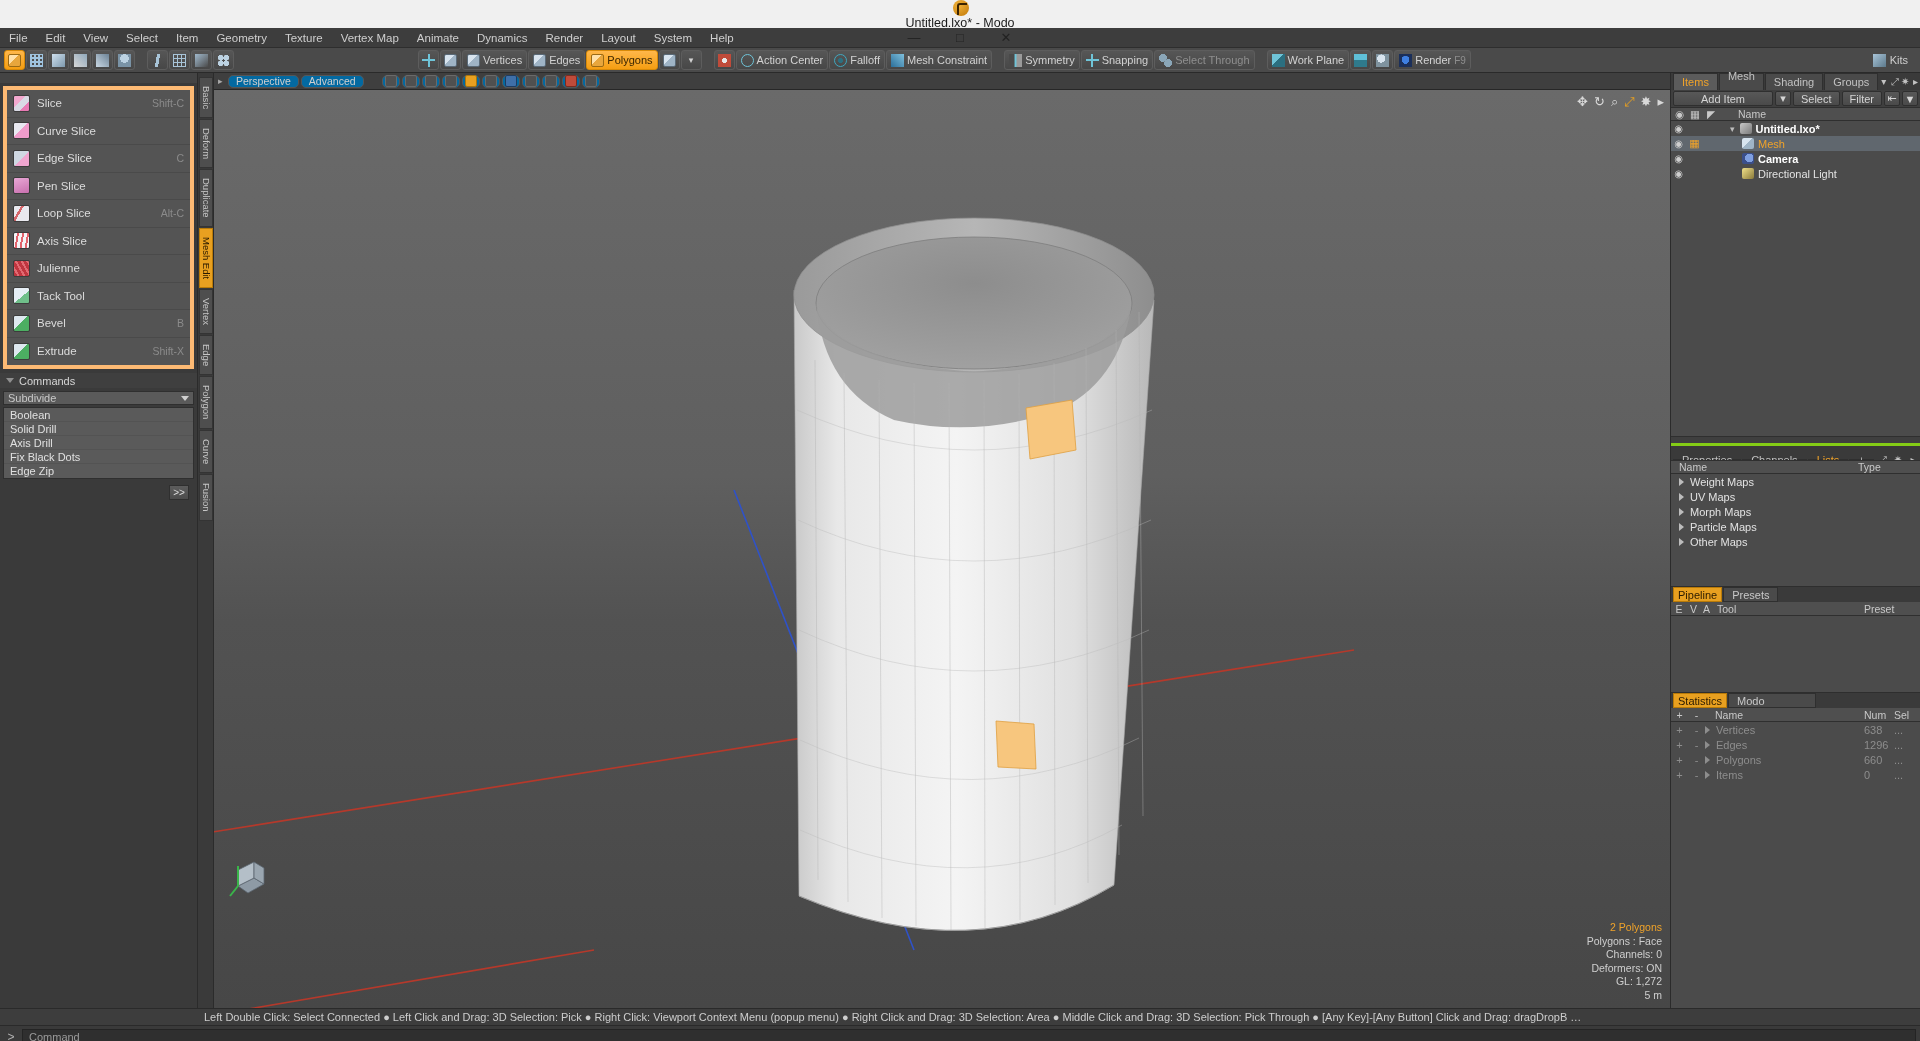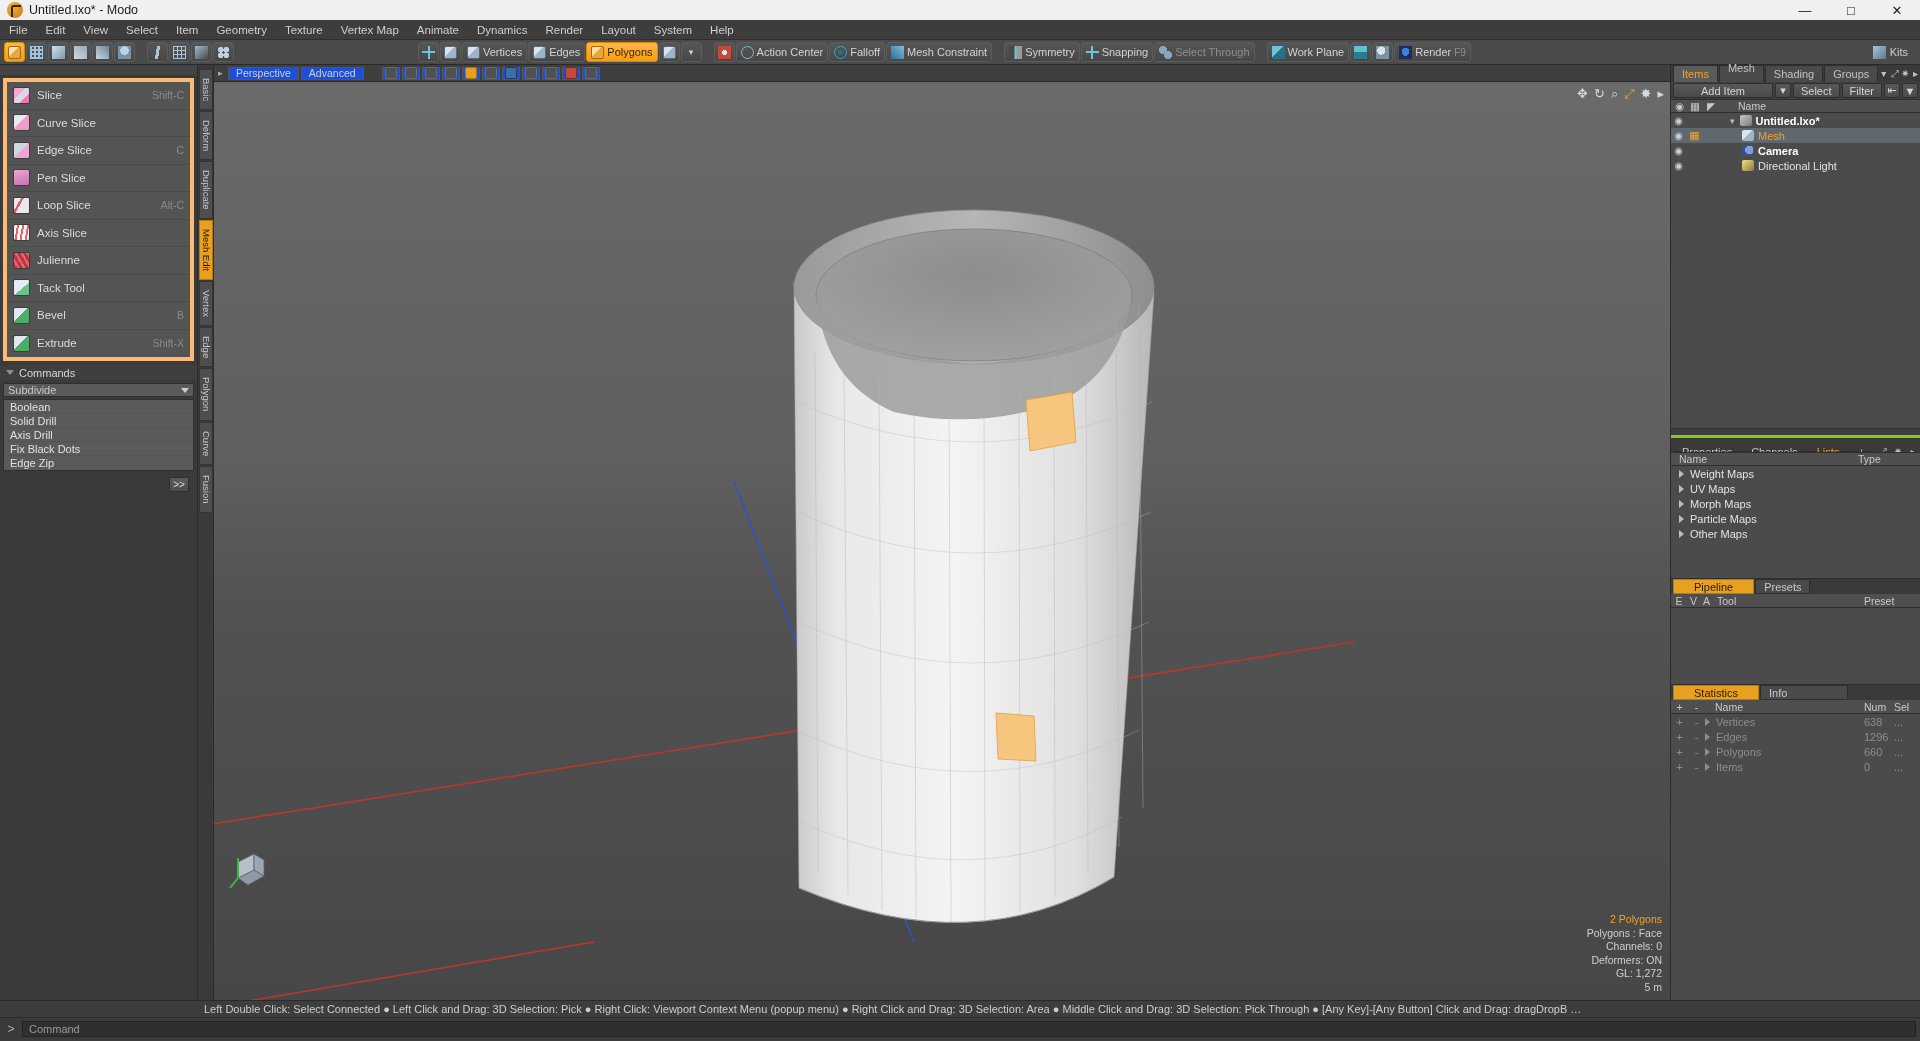--- a/index.html
+++ b/index.html
@@ -4,22 +4,22 @@
 <style>
   * { margin:0; padding:0; box-sizing:border-box; }
   body {
     width:1920px; height:1041px; overflow:hidden;
     font-family:"Liberation Sans", sans-serif;
     background:#3c3c3c; color:#c8c8c8;
     font-size:12px; user-select:none;
   }
   
   #titlebar {
-    height:20px; background:#f0f0f0; color:#1a1a1a;
-    display:flex; align-items:center; font-size:12.5px;
+    height:28px; background:#f0f0f0; color:#1a1a1a;
+    display:flex; align-items:center; font-size:12.5px;flex-direction:column;
   }
   #titlebar .tb-icon {
     width:16px; height:16px; margin:0 6px 0 7px; border-radius:50%;
     background:radial-gradient(circle at 35% 30%, #f2b33a, #c07808);
     position:relative; flex:none;
   }
   #titlebar .tb-icon::after{
     content:""; position:absolute; left:4px; top:3px; width:8px; height:10px;
     border-left:2px solid #3a2300; border-top:2px solid #3a2300;
     border-radius:3px 0 0 0;
@@ -121,21 +121,21 @@
           font-size:9.5px; writing-mode:vertical-rl; text-orientation:mixed;
           display:flex; align-items:center; justify-content:center;
           padding:8px 0; border:1px solid #343434; }
   .vtab.active{ background:#e8a020; color:#2a1a00; border-color:#b87a08;}
 
   
   #center { flex:1; display:flex; flex-direction:column; background:#2b2b2b; position:relative;}
   #vp-header { height:17px; background:#3f3f3f; display:flex; align-items:center;
                gap:2px; padding:0 4px; border-bottom:1px solid #272727;}
   .vh-btn{ height:13px; padding:0 7px; font-size:10.5px; color:#cfcfcf;
-           border:1px solid #565656; border-radius:0; background:#1d4ed8;
+           border:1px solid #565656; border-radius:5px; background:#0369a1;
            display:flex; align-items:center; gap:3px;}
   .vh-ic{ width:12px;height:12px; border:1px solid #6a6a6a; border-radius:2px; background:#505050;
           display:inline-block;}
   .vh-ic.org{ background:#e8a020; border-color:#a87410;}
   .vh-ic.red{ background:#c04b3a; border-color:#7a2c20;}
   .vh-ic.blue{ background:#3f6fa8; border-color:#1f3c60;}
   .vh-sp{ flex:1; }
   #vp {
     flex:1; position:relative; overflow:hidden;
     background:linear-gradient(#6a6a6a 0%, #5f5f5f 42%, #525252 58%, #474747 100%);
@@ -183,21 +183,21 @@
   .sub-tabs{ height:16px; display:flex; background:#3a3a3a; gap:1px; padding-left:2px;
              border-top:1px solid #2e2e2e;}
   .list2-head{ height:14px; display:flex; align-items:center; background:#4f4f4f;
                font-size:10.5px; color:#c9c9c9; border-top:1px solid #2f2f2f;
                border-bottom:1px solid #2f2f2f;}
   .l2row{ height:15px; display:flex; align-items:center; font-size:11px; color:#e2e2e2;
           padding-left:8px; gap:6px;}
   .caret{ width:0;height:0;border-top:4px solid transparent;border-bottom:4px solid transparent;
           border-left:5px solid #bdbdbd;}
   .orange-tab{ background:#e8a020; color:#2a1a00; border:1px solid #b87a08;
-               padding:0 20px; font-size:11px; display:flex; align-items:center;}
+               padding:0 4px; font-size:11px; display:flex; align-items:center;}
   .gray-tab{ background:#4a4a4a; color:#c8c8c8; border:1px solid #2f2f2f;
              padding:0 8px; font-size:11px; display:flex; align-items:center;}
   .tbl-head{ height:14px; display:flex; align-items:center; background:#4f4f4f;
              font-size:10.5px; color:#c9c9c9; border-bottom:1px solid #2f2f2f;}
   .stat-row{ height:15px; display:flex; align-items:center; font-size:11px; color:#8d8d8d;}
 
   
   #statusbar{ height:17px; background:#3d3d3d; display:flex; align-items:center;
               border-top:1px solid #2a2a2a; font-size:11px; color:#cdcdcd;}
   #statusbar .sb-left{ width:198px; }
@@ -701,21 +701,21 @@
       <span style="width:16px;text-align:center">E</span>
       <span style="width:13px;text-align:center">V</span>
       <span style="width:13px;text-align:center">A</span>
       <span style="flex:1;padding-left:4px">Tool</span>
       <span style="width:56px">Preset</span>
     </div>
     <div style="height:76px;background:#4b4b4b"></div>
 
     <div class="sub-tabs">
       <div class="orange-tab">Statistics</div>
-      <div class="gray-tab" style="width:88px;justify-content:flex-start">Info</div>
+      <div class="gray-tab" style="width:88px;justify-content:flex-start">Modo</div>
       <div class="ptab-sp" style="background:#3a3a3a"></div>
     </div>
     <div class="tbl-head">
       <span style="width:17px;text-align:center">+</span>
       <span style="width:17px;text-align:center">-</span>
       <span style="flex:1;padding-left:10px">Name</span>
       <span style="width:30px">Num</span>
       <span style="width:26px">Sel</span>
     </div>
     <div style="background:#4b4b4b;flex:1">

